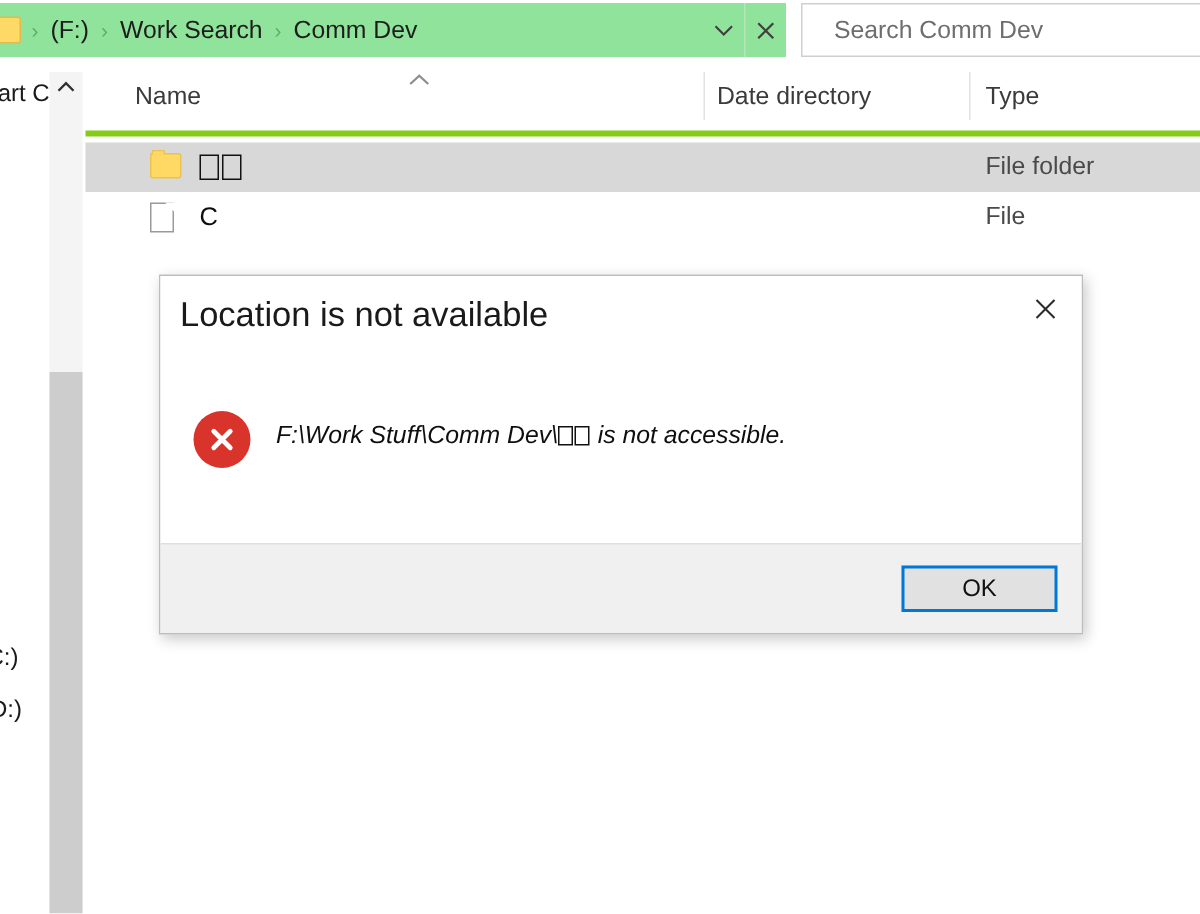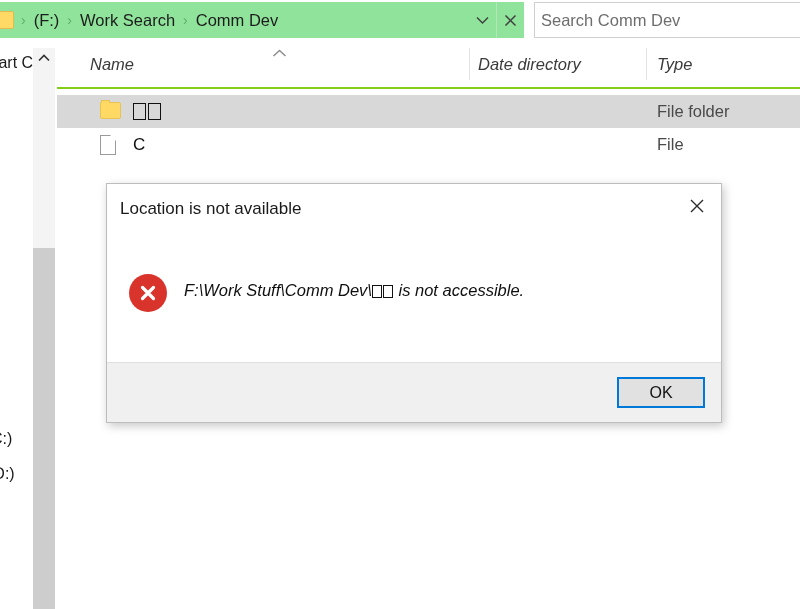--- a/index.html
+++ b/index.html
@@ -93,21 +93,21 @@
     position: absolute;
     left: 534px; top: 2px;
     width: 290px; height: 36px;
     background: #ffffff;
     border: 1px solid #cfcfcf;
     box-sizing: border-box;
     display: flex;
     align-items: center;
   }
   .search-placeholder {
-    margin-left: 6px;
+    margin-left: 21px;
     font-size: 16.5px;
     color: #6e6e6e;
     white-space: nowrap;
   }
 
   
   .nav-pane {
     position: absolute;
     left: 0; top: 40px;
     width: 33px; height: 569px;
@@ -152,23 +152,22 @@
   .list-pane {
     position: absolute;
     left: 57px; top: 40px;
     width: 743px; height: 569px;
     background: #ffffff;
   }
   .col-headers {
     position: absolute;
     left: 0; top: 0;
     width: 743px; height: 47px;
-    border-bottom: 2px solid #84cc16;
-    background: #ffffff;
-    font-style: italic;
+    border-bottom: 4px solid #84cc16;
+    background: #ffffff;
   }
   .col-head {
     position: absolute;
     top: 15px;
     font-size: 16.5px;
     color: #3b3b3b;
     white-space: nowrap;
   }
   .col-head.name { left: 33px; }
   .col-head.date { left: 421px; }
@@ -280,21 +279,21 @@
   }
   .dlg-titlebar {
     position: relative;
     height: 50px;
     display: flex;
     align-items: center;
     background: #ffffff;
   }
   .dlg-title {
     margin-left: 13px;
-    font-size: 17px;
+    font-size: 23px;
     color: #1a1a1a;
     white-space: nowrap;
   }
   .dlg-close {
     position: absolute;
     right: 0; top: 0;
     width: 48px; height: 44px;
     display: flex;
     align-items: center;
     justify-content: center;
@@ -331,21 +330,21 @@
     left: 0; bottom: 0;
     width: 614px; height: 59px;
     background: #f0f0f0;
     border-top: 1px solid #dfdfdf;
     display: flex;
     align-items: center;
     justify-content: flex-end;
   }
   .ok-button {
     margin-right: 16px;
-    width: 88px; height: 31px;
+    width: 104px; height: 31px;
     background: #e1e1e1;
     border: 2px solid #0078d7;
     box-sizing: border-box;
     font-family: "Liberation Sans", sans-serif;
     font-size: 16px;
     color: #111111;
     display: flex;
     align-items: center;
     justify-content: center;
     cursor: default;

